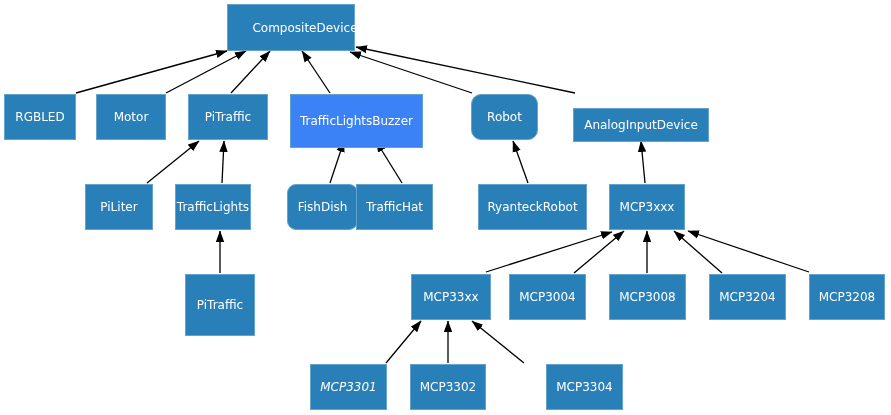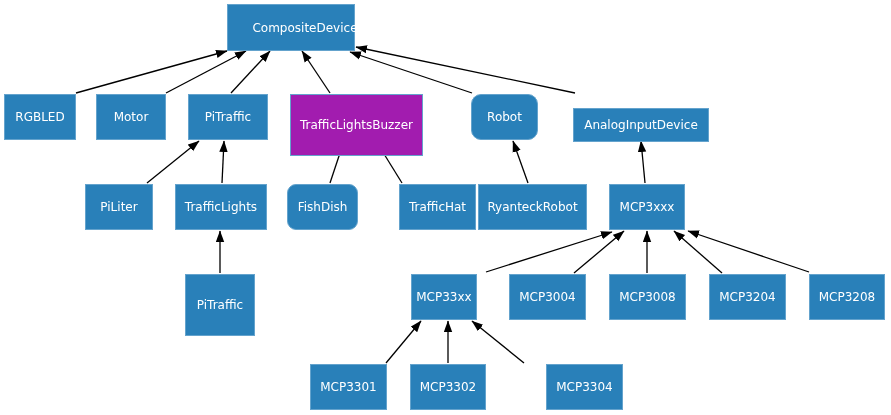--- a/index.html
+++ b/index.html
@@ -62,32 +62,32 @@
         <line x1="386" y1="363" x2="421" y2="321" stroke="#000000" stroke-width="1.3" marker-end="url(#arrowhead)"></line>
         <line x1="448" y1="363" x2="448" y2="321" stroke="#000000" stroke-width="1.3" marker-end="url(#arrowhead)"></line>
         <line x1="524" y1="363" x2="472" y2="321" stroke="#000000" stroke-width="1.3" marker-end="url(#arrowhead)"></line>
       </g>
   </svg>
   <div>
       <div class="node" style="left: 227px; top: 4px; width: 128px; height: 47px; background: rgb(41, 128, 185); border-color: rgb(100, 163, 205); color: rgb(255, 255, 255); padding-left: 28px;">CompositeDevice</div>
       <div class="node" style="left: 4px; top: 94px; width: 72px; height: 46px; background: rgb(41, 128, 185); border-color: rgb(100, 163, 205); color: rgb(255, 255, 255);">RGBLED</div>
       <div class="node" style="left: 96px; top: 94px; width: 70px; height: 46px; background: rgb(41, 128, 185); border-color: rgb(100, 163, 205); color: rgb(255, 255, 255);">Motor</div>
       <div class="node" style="left: 188px; top: 94px; width: 80px; height: 46px; background: rgb(41, 128, 185); border-color: rgb(100, 163, 205); color: rgb(255, 255, 255);">PiTraffic</div>
-      <div class="node" style="left: 290px; top: 94px; width: 133px; height: 62px; background: #a21caf; border-color: rgb(100, 163, 205); color: rgb(255, 255, 255);">TrafficLightsBuzzer</div>
+      <div class="node" style="left: 290px; top: 94px; width: 133px; height: 54px; background: #3b82f6; border-color: rgb(100, 163, 205); color: rgb(255, 255, 255);">TrafficLightsBuzzer</div>
       <div class="node" style="left: 471px; top: 94px; width: 67px; height: 46px; background: rgb(41, 128, 185); border-color: rgb(100, 163, 205); color: rgb(255, 255, 255); border-radius: 10px;">Robot</div>
       <div class="node" style="left: 573px; top: 94px; width: 136px; height: 34px; background: rgb(41, 128, 185); border-color: rgb(100, 163, 205); color: rgb(255, 255, 255); margin-top: 14px;">AnalogInputDevice</div>
       <div class="node" style="left: 85px; top: 184px; width: 68px; height: 46px; background: rgb(41, 128, 185); border-color: rgb(100, 163, 205); color: rgb(255, 255, 255);">PiLiter</div>
-      <div class="node" style="left: 175px; top: 184px; width: 92px; height: 46px; background: rgb(41, 128, 185); border-color: rgb(100, 163, 205); color: rgb(255, 255, 255);">TrafficLights</div>
+      <div class="node" style="left: 175px; top: 184px; width: 76px; height: 46px; background: rgb(41, 128, 185); border-color: rgb(100, 163, 205); color: rgb(255, 255, 255);">TrafficLights</div>
       <div class="node" style="left: 287px; top: 184px; width: 71px; height: 46px; background: rgb(41, 128, 185); border-color: rgb(100, 163, 205); color: rgb(255, 255, 255); border-radius: 9px;">FishDish</div>
-      <div class="node" style="left: 399px; top: 184px; width: 77px; height: 46px; background: rgb(41, 128, 185); border-color: rgb(100, 163, 205); color: rgb(255, 255, 255);">TrafficHat</div>
+      <div class="node" style="left: 356px; top: 184px; width: 77px; height: 46px; background: rgb(41, 128, 185); border-color: rgb(100, 163, 205); color: rgb(255, 255, 255);">TrafficHat</div>
       <div class="node" style="left: 478px; top: 184px; width: 109px; height: 46px; background: rgb(41, 128, 185); border-color: rgb(100, 163, 205); color: rgb(255, 255, 255);">RyanteckRobot</div>
       <div class="node" style="left: 609px; top: 184px; width: 76px; height: 46px; background: rgb(41, 128, 185); border-color: rgb(100, 163, 205); color: rgb(255, 255, 255);">MCP3xxx</div>
       <div class="node" style="left: 185px; top: 274px; width: 70px; height: 62px; background: rgb(41, 128, 185); border-color: rgb(100, 163, 205); color: rgb(255, 255, 255);">PiTraffic</div>
-      <div class="node" style="left: 411px; top: 274px; width: 66px; height: 46px; background: rgb(41, 128, 185); border-color: rgb(100, 163, 205); color: rgb(255, 255, 255);">MCP33xx</div>
+      <div class="node" style="left: 411px; top: 274px; width: 80px; height: 46px; background: rgb(41, 128, 185); border-color: rgb(100, 163, 205); color: rgb(255, 255, 255);">MCP33xx</div>
       <div class="node" style="left: 509px; top: 274px; width: 77px; height: 46px; background: rgb(41, 128, 185); border-color: rgb(100, 163, 205); color: rgb(255, 255, 255);">MCP3004</div>
       <div class="node" style="left: 609px; top: 274px; width: 77px; height: 46px; background: rgb(41, 128, 185); border-color: rgb(100, 163, 205); color: rgb(255, 255, 255);">MCP3008</div>
       <div class="node" style="left: 709px; top: 274px; width: 77px; height: 46px; background: rgb(41, 128, 185); border-color: rgb(100, 163, 205); color: rgb(255, 255, 255);">MCP3204</div>
       <div class="node" style="left: 809px; top: 274px; width: 76px; height: 46px; background: rgb(41, 128, 185); border-color: rgb(100, 163, 205); color: rgb(255, 255, 255);">MCP3208</div>
-      <div class="node" style="left: 310px; top: 364px; width: 77px; height: 46px; background: rgb(41, 128, 185); border-color: rgb(100, 163, 205); color: rgb(255, 255, 255);">MCP3301</div>
+      <div class="node" style="left: 310px; top: 364px; width: 77px; height: 46px; background: rgb(41, 128, 185); border-color: rgb(100, 163, 205); color: rgb(255, 255, 255); font-style: italic;">MCP3301</div>
       <div class="node" style="left: 410px; top: 364px; width: 76px; height: 46px; background: rgb(41, 128, 185); border-color: rgb(100, 163, 205); color: rgb(255, 255, 255);">MCP3302</div>
       <div class="node" style="left: 510px; top: 364px; width: 77px; height: 46px; background: rgb(41, 128, 185); border-color: rgb(100, 163, 205); color: rgb(255, 255, 255); margin-left: 36px;">MCP3304</div>
     </div>
 </div>
 
 </body></html>

